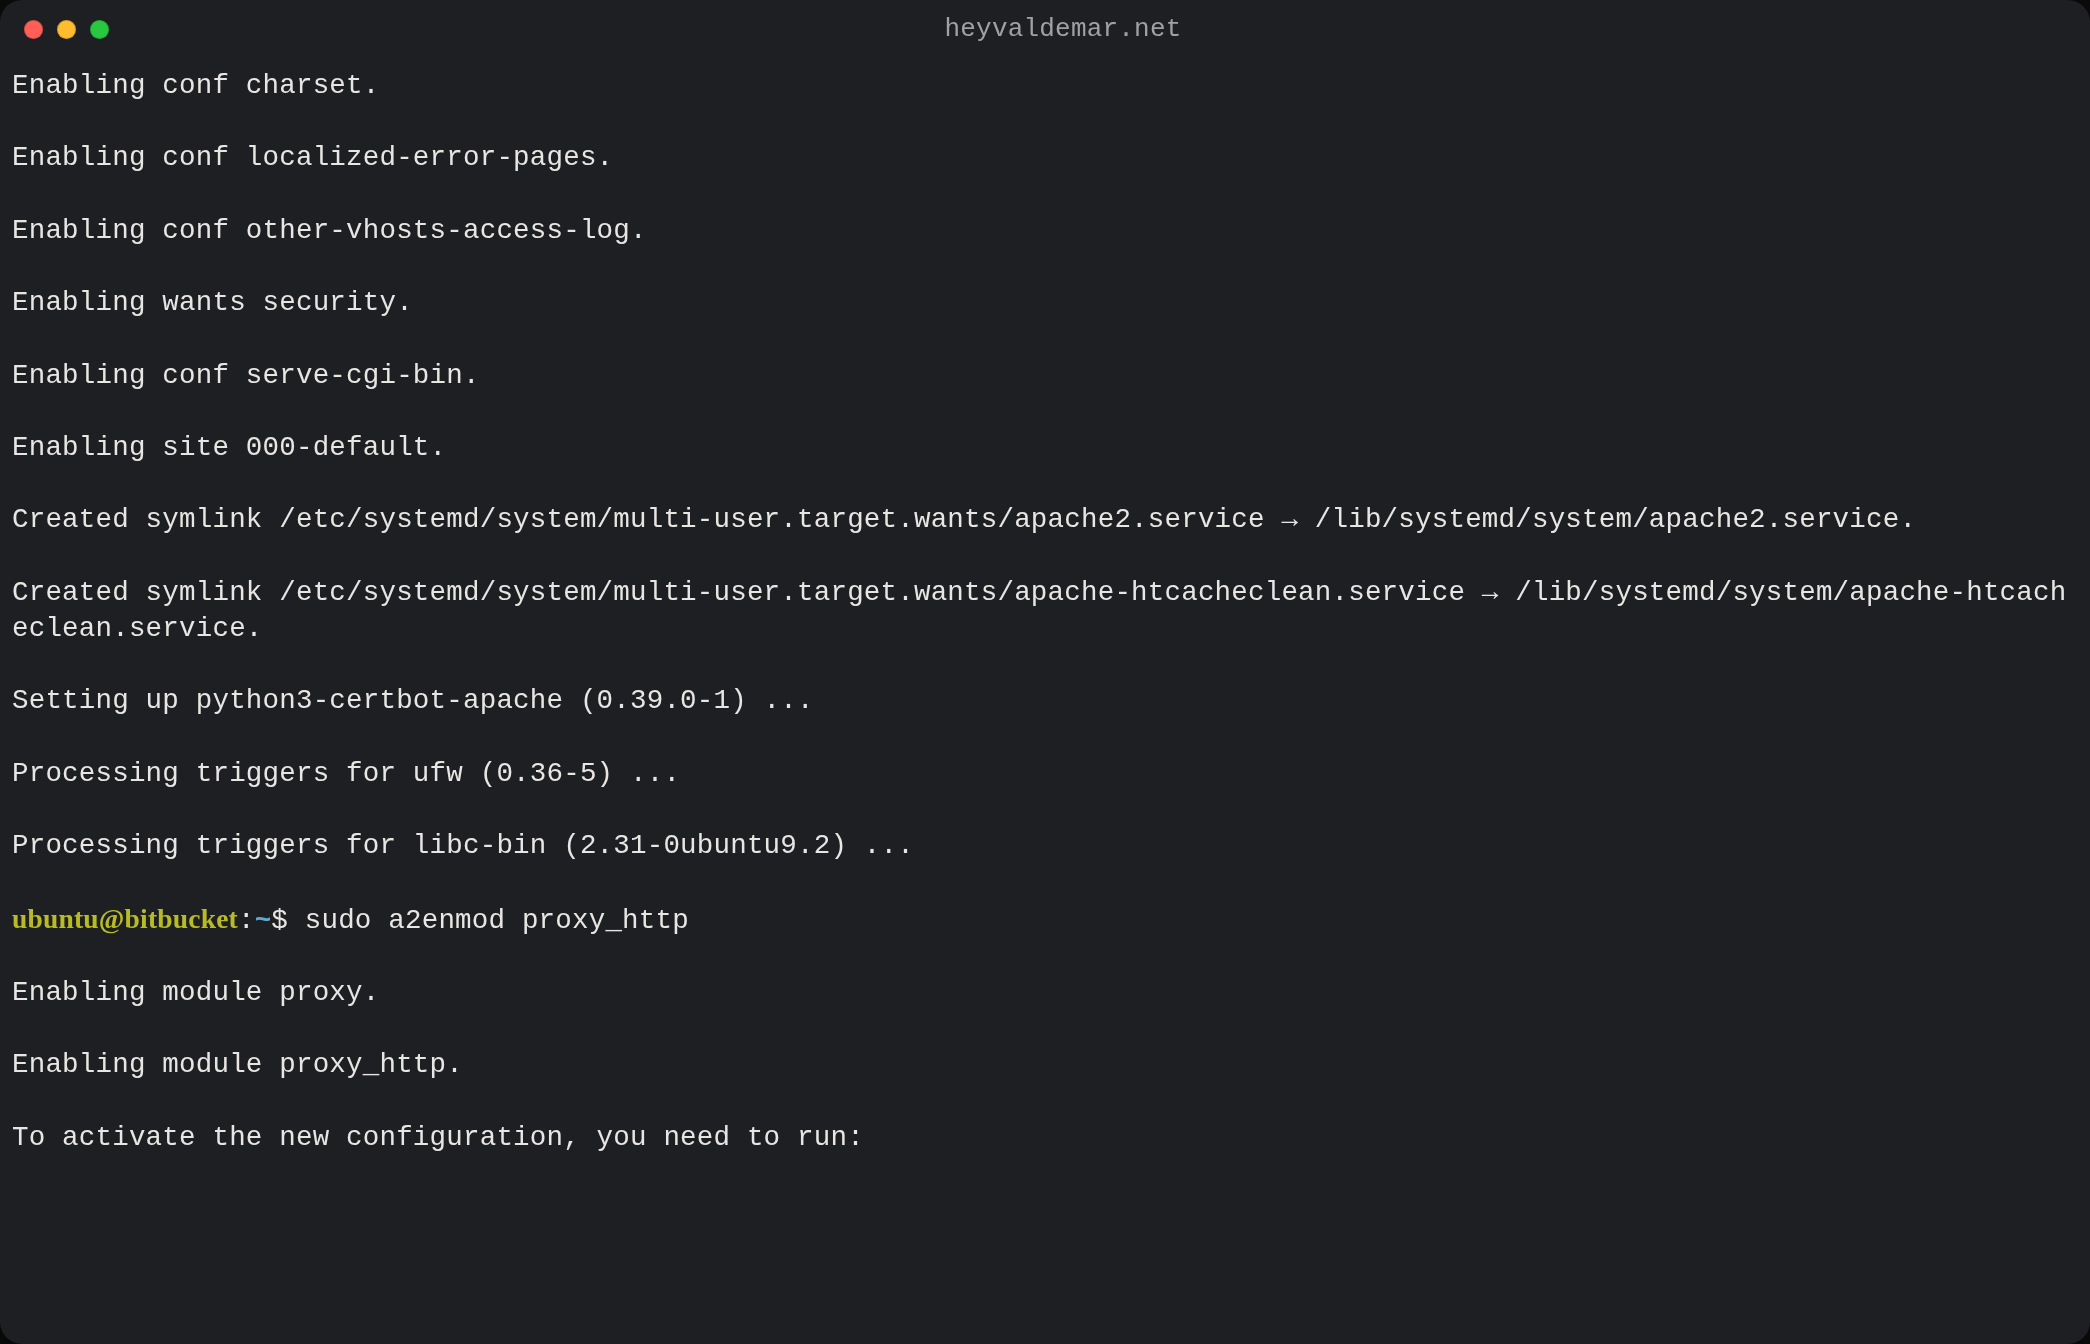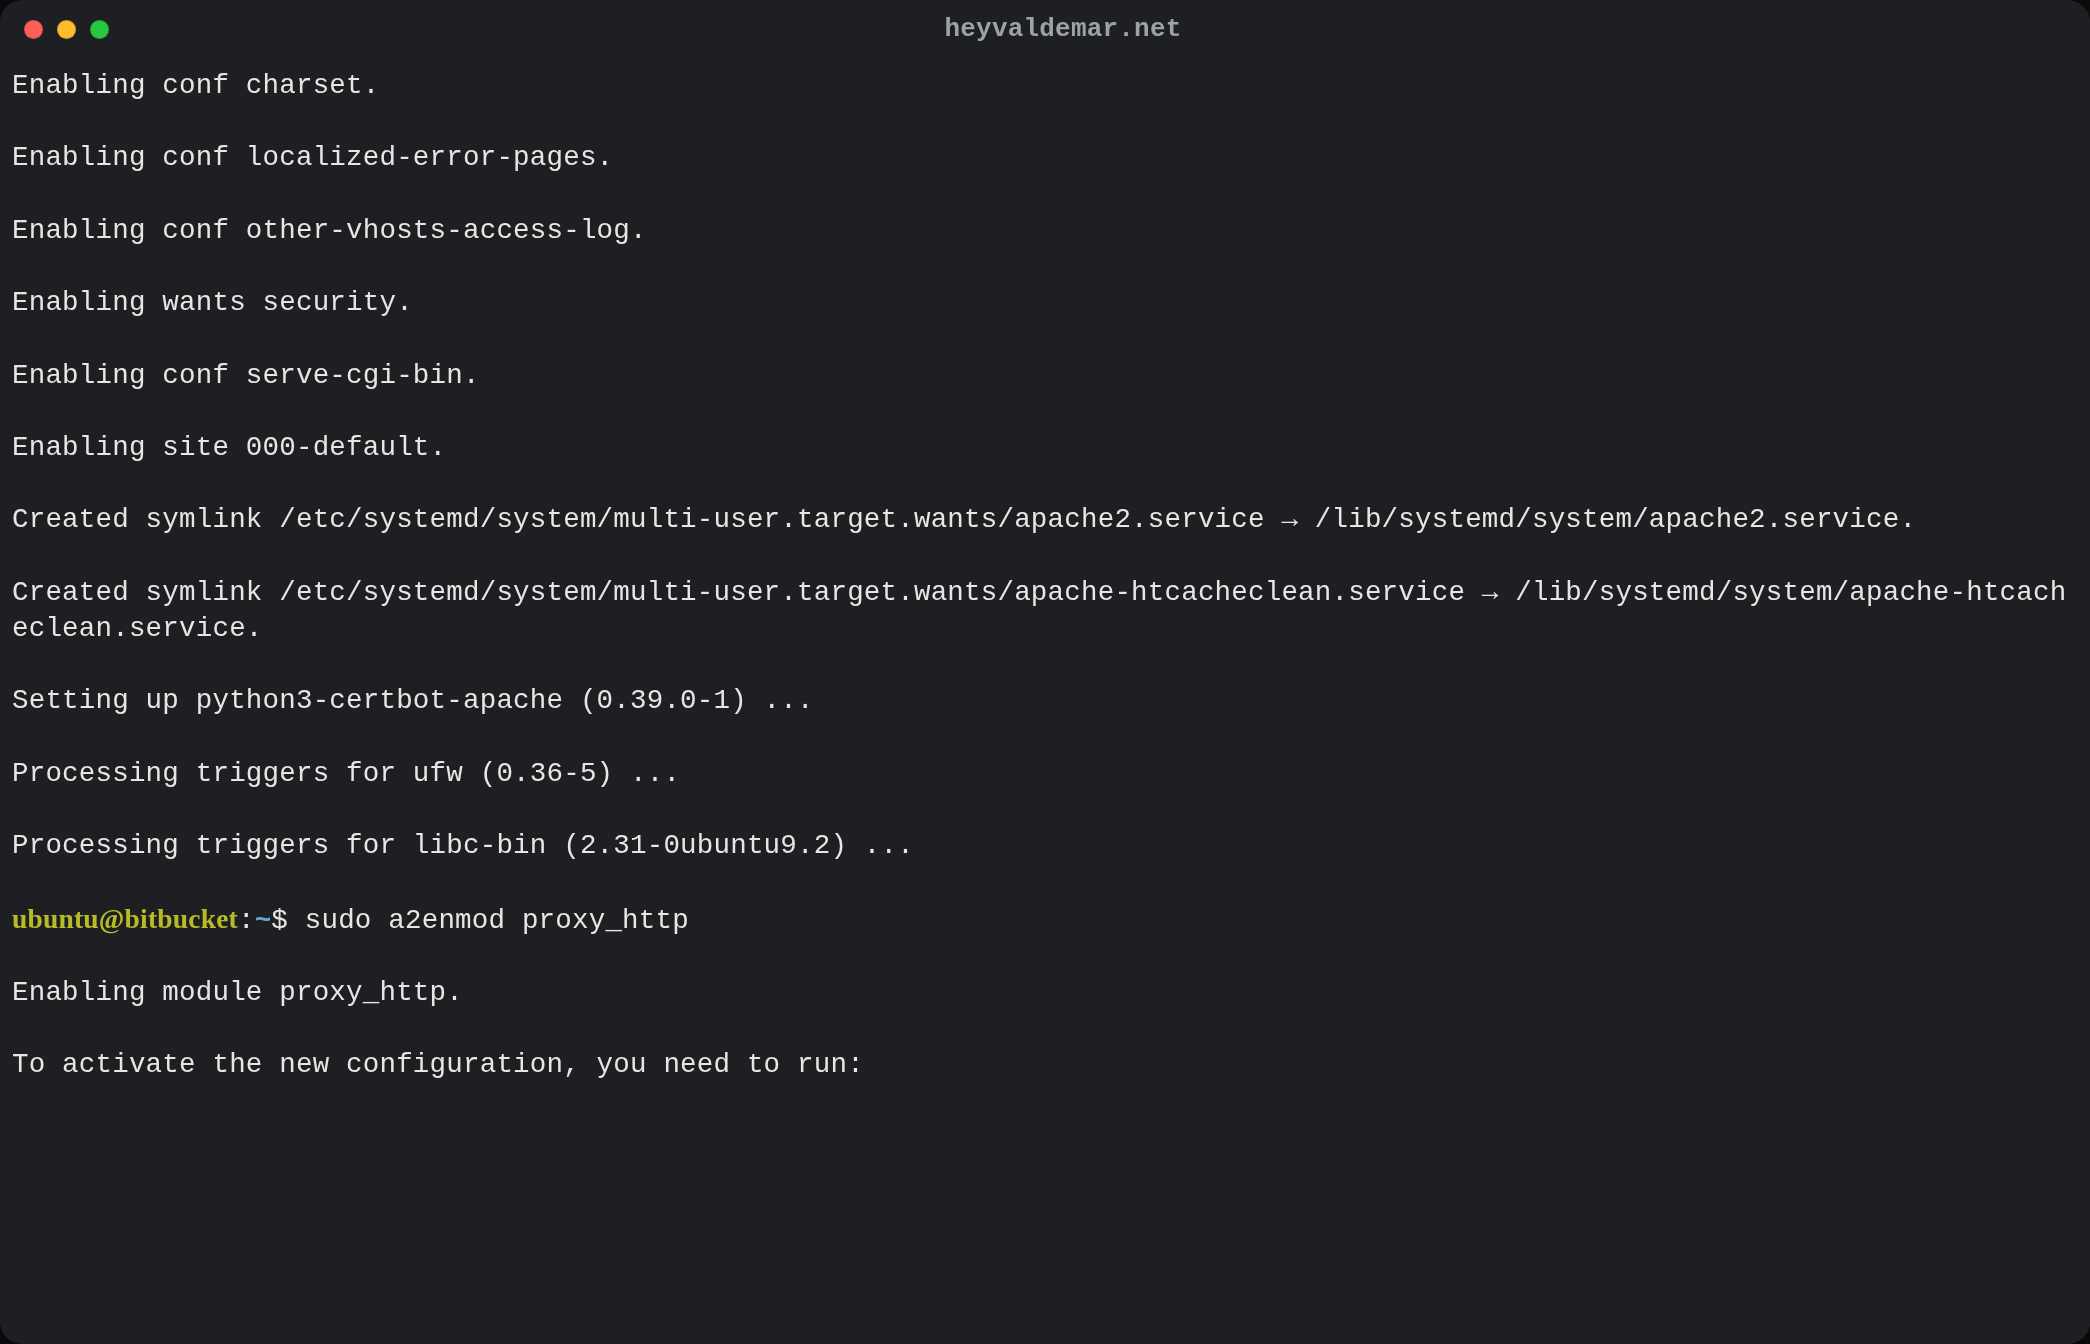--- a/index.html
+++ b/index.html
@@ -54,21 +54,21 @@
   }
   .light.red { background: var(--red-btn); }
   .light.yellow { background: var(--yellow-btn); }
   .light.green { background: var(--green-btn); }
   .title {
     position: absolute;
     left: 0; right: 0;
     text-align: center;
     color: var(--title-fg);
     font-size: 26px;
-    font-weight: 700;
+    font-weight: 400;
     letter-spacing: 0.2px;
     pointer-events: none;
     margin-left: 36px;
   }
   .terminal {
     padding: 10px 12px 20px 12px;
     font-size: 27.5px;
     line-height: 36.2px;
     white-space: pre-wrap;
     word-break: break-all;
@@ -98,20 +98,21 @@
 <span class="line"><span class="seg-text">Enabling conf other-vhosts-access-log.</span></span>
 <span class="line"><span class="seg-text">Enabling wants security.</span></span>
 <span class="line"><span class="seg-text">Enabling conf serve-cgi-bin.</span></span>
 <span class="line"><span class="seg-text">Enabling site 000-default.</span></span>
 <span class="line"><span class="seg-text">Created symlink /etc/systemd/system/multi-user.target.wants/apache2.service → /lib/systemd/system/apache2.service.</span></span>
 <span class="line"><span class="seg-text">Created symlink /etc/systemd/system/multi-user.target.wants/apache-htcacheclean.service → /lib/systemd/system/apache-htcacheclean.service.</span></span>
 <span class="line"><span class="seg-text">Setting up python3-certbot-apache (0.39.0-1) ...</span></span>
 <span class="line"><span class="seg-text">Processing triggers for ufw (0.36-5) ...</span></span>
 <span class="line"><span class="seg-text">Processing triggers for libc-bin (2.31-0ubuntu9.2) ...</span></span>
 <span class="line"><span class="seg-user">ubuntu@bitbucket</span><span class="seg-sep">:</span><span class="seg-path">~</span><span class="seg-sep">$ </span><span class="seg-text">sudo a2enmod proxy_http</span></span>
+<span class="line"><span class="seg-text">Enabling module proxy.</span></span>
 <span class="line"><span class="seg-text">Enabling module proxy_http.</span></span>
 <span class="line"><span class="seg-text">To activate the new configuration, you need to run:</span></span>
 
 
 
 
 
 
 
 

